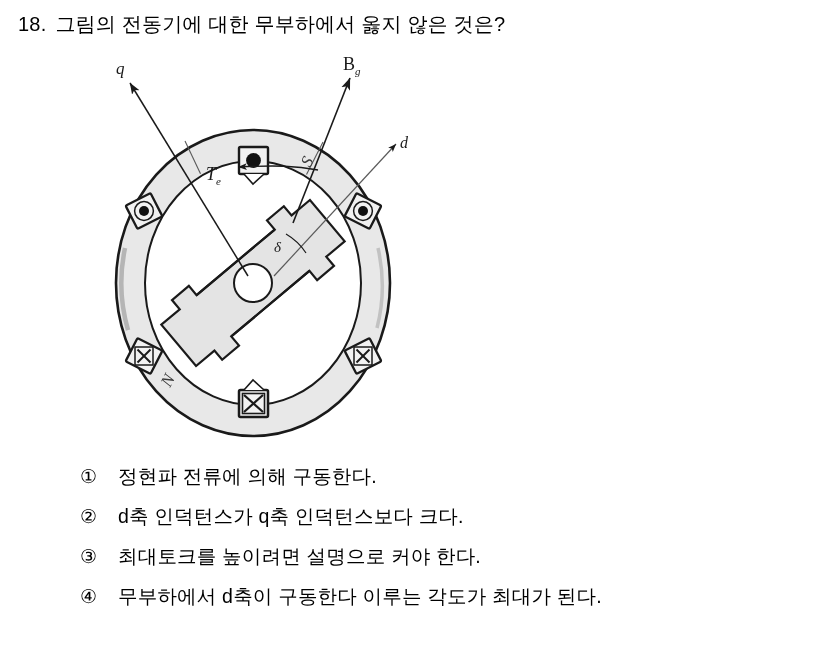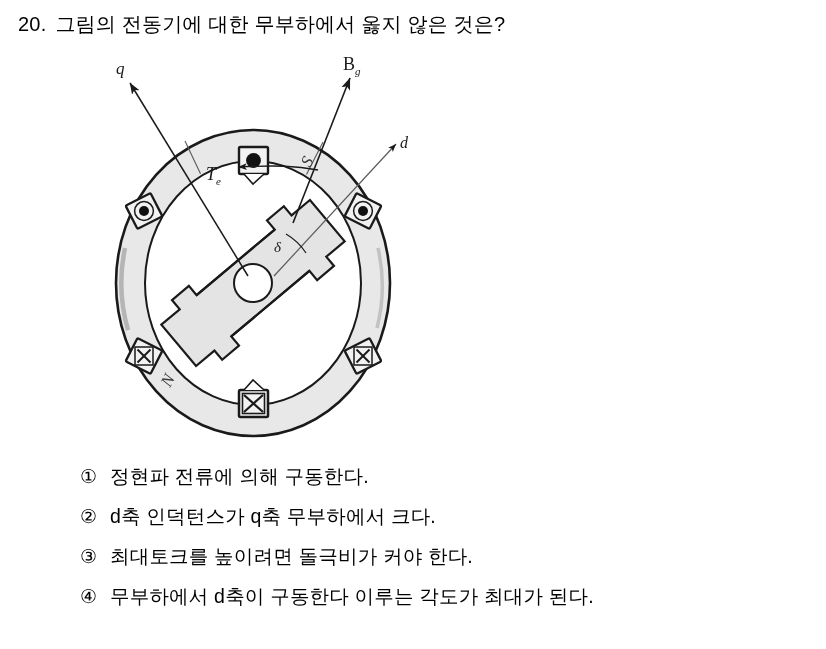--- a/index.html
+++ b/index.html
@@ -68,32 +68,33 @@
     width: 30px;
     font-size: 19px;
     line-height: 33px;
   }
   .option-text {
     flex: 1 1 auto;
     font-size: 19.5px;
     line-height: 33px;
     letter-spacing: 0.2px;
     word-break: keep-all;
+    margin-left: 8px;
   }
   .option-text.wrap-narrow {
     max-width: 638px;
   }
 </style>
 </head>
 <body>
 
 <div class="page">
 
   <div class="question-stem">
-    <span class="q-num">20.</span><span>그림의 전동기에 대한 무부하에서 옳지 않은 것은?</span>
+    <span class="q-num">18.</span><span>그림의 전동기에 대한 무부하에서 옳지 않은 것은?</span>
   </div>
 
   <div class="figure-wrap">
     <svg width="350" height="390" viewBox="0 0 350 390" xmlns="http://www.w3.org/2000/svg">
 
       <defs>
         <marker id="arw" markerWidth="9" markerHeight="9" refX="7.4" refY="3.1" orient="auto" markerUnits="strokeWidth">
           <path d="M0,0.2 L7.6,3.1 L0,6.0 L1.9,3.1 Z" fill="#1a1a1a"></path>
         </marker>
         <marker id="arw-sm" markerWidth="8" markerHeight="8" refX="6.8" refY="2.8" orient="auto" markerUnits="strokeWidth">
@@ -228,26 +229,26 @@
 
   <div class="options">
 
     <div class="option-row">
       <span class="option-marker">①</span>
       <span class="option-text">정현파 전류에 의해 구동한다.</span>
     </div>
 
     <div class="option-row">
       <span class="option-marker">②</span>
-      <span class="option-text">d축 인덕턴스가 q축 무부하에서 크다.</span>
+      <span class="option-text">d축 인덕턴스가 q축 인덕턴스보다 크다.</span>
     </div>
 
     <div class="option-row">
       <span class="option-marker">③</span>
-      <span class="option-text">최대토크를 높이려면 돌극비가 커야 한다.</span>
+      <span class="option-text">최대토크를 높이려면 설명으로 커야 한다.</span>
     </div>
 
     <div class="option-row">
       <span class="option-marker">④</span>
       <span class="option-text wrap-narrow">무부하에서 d축이 구동한다 이루는 각도가 최대가 된다.</span>
     </div>
 
   </div>
 </div>
 

